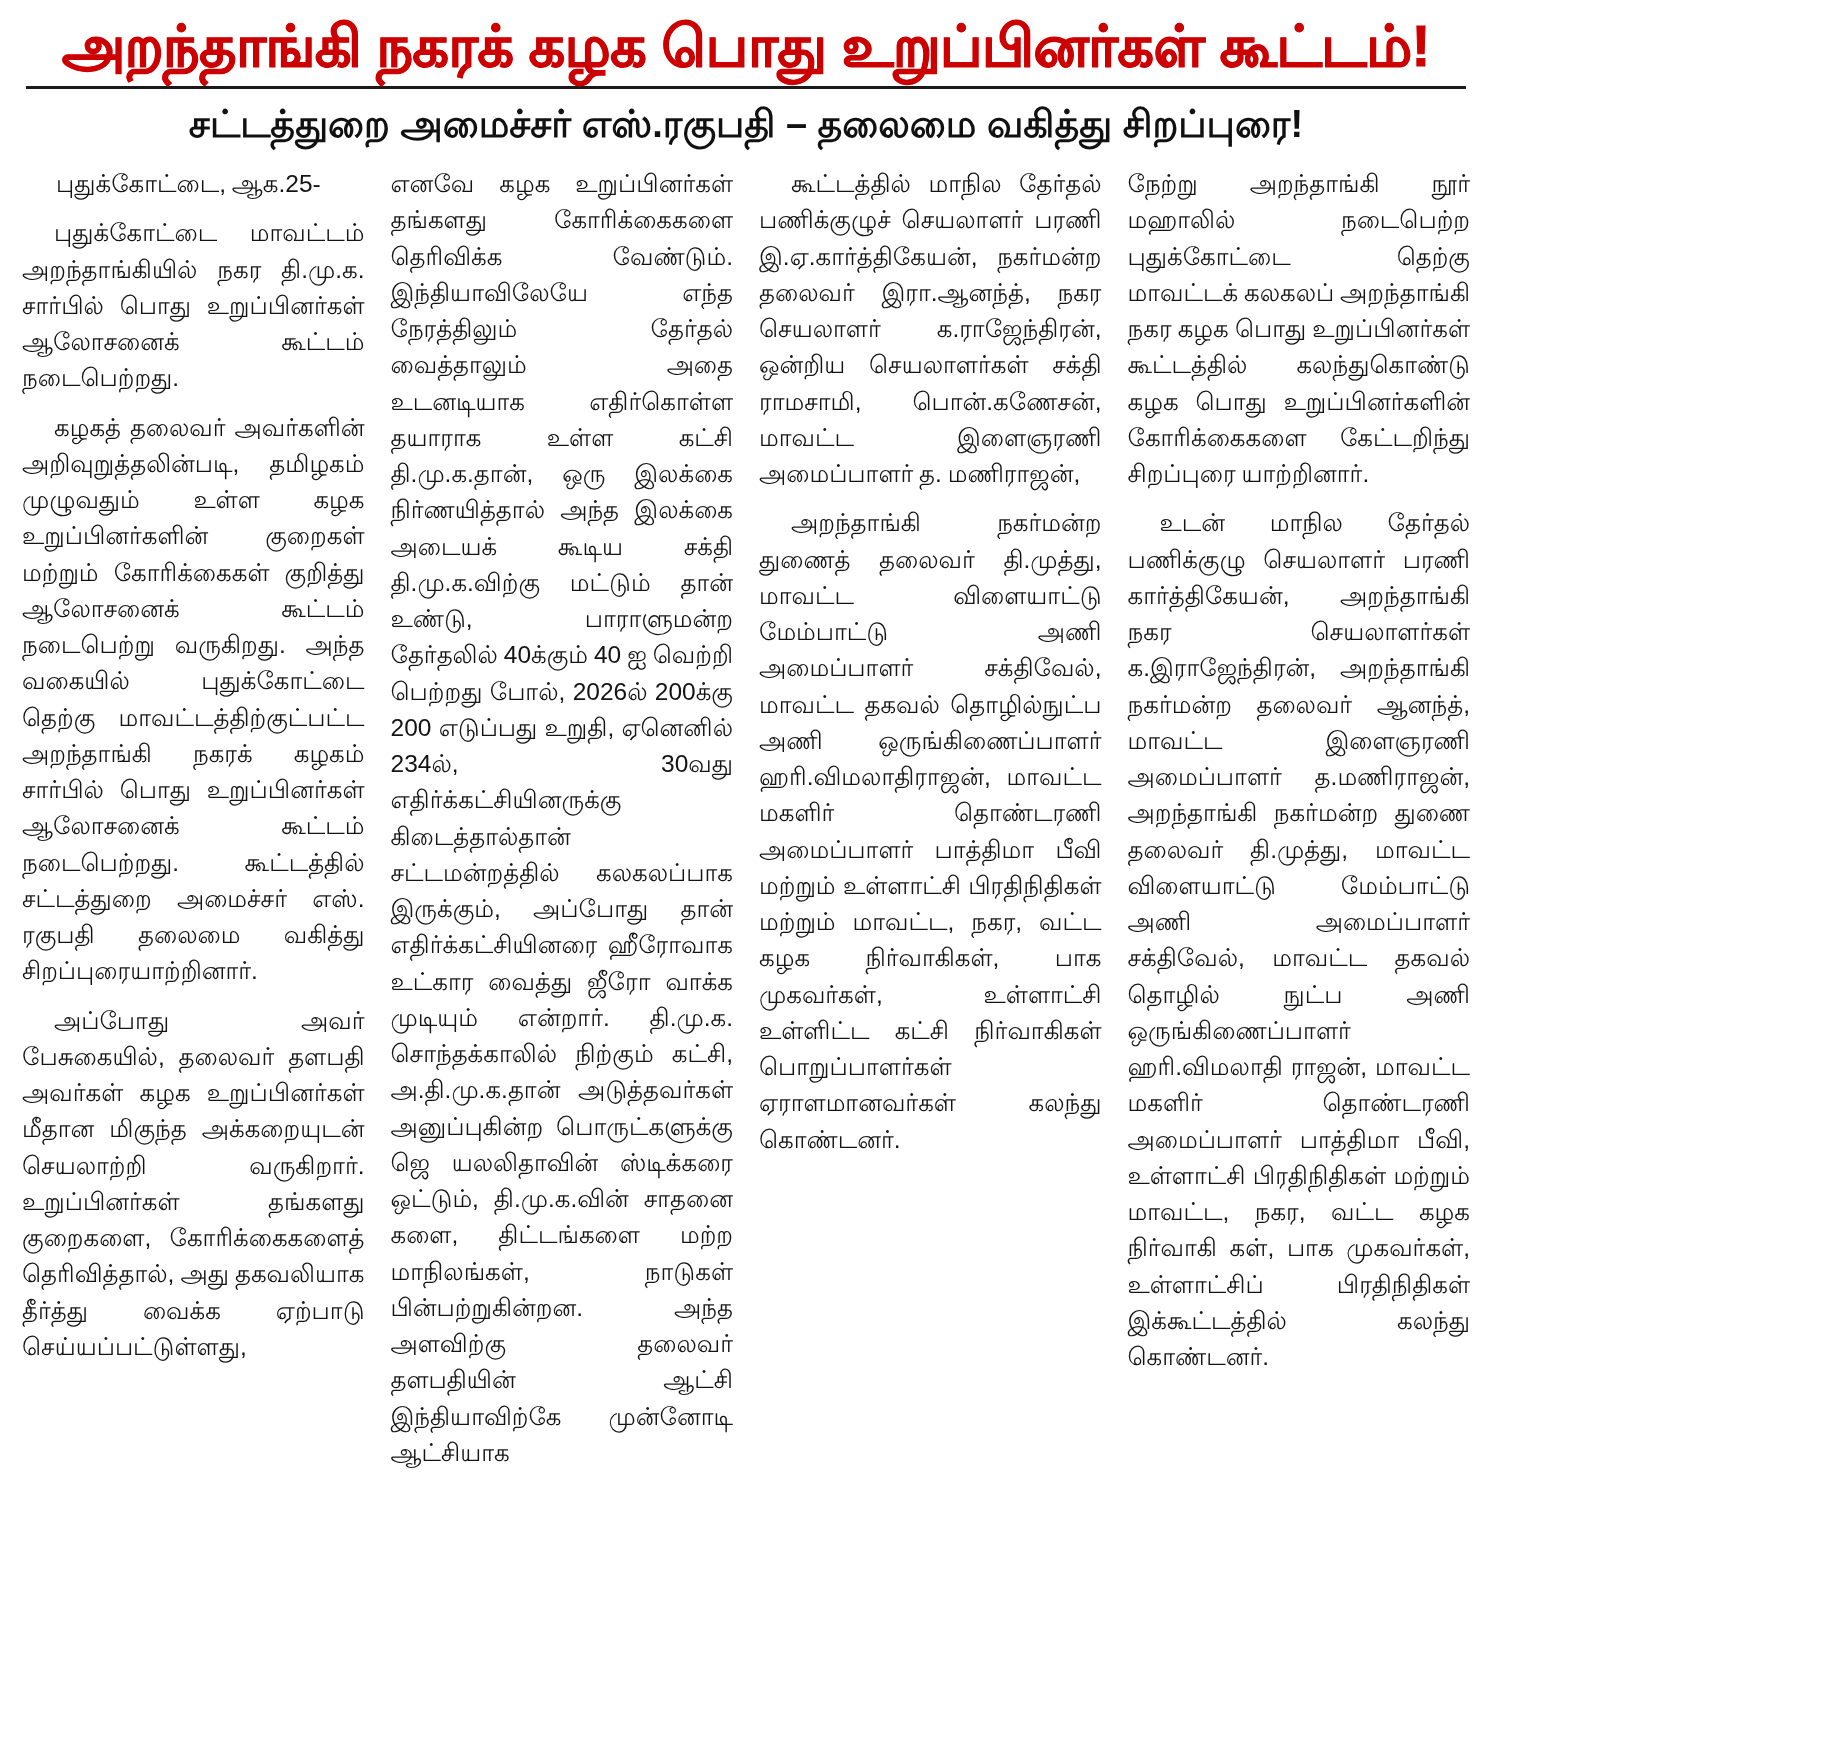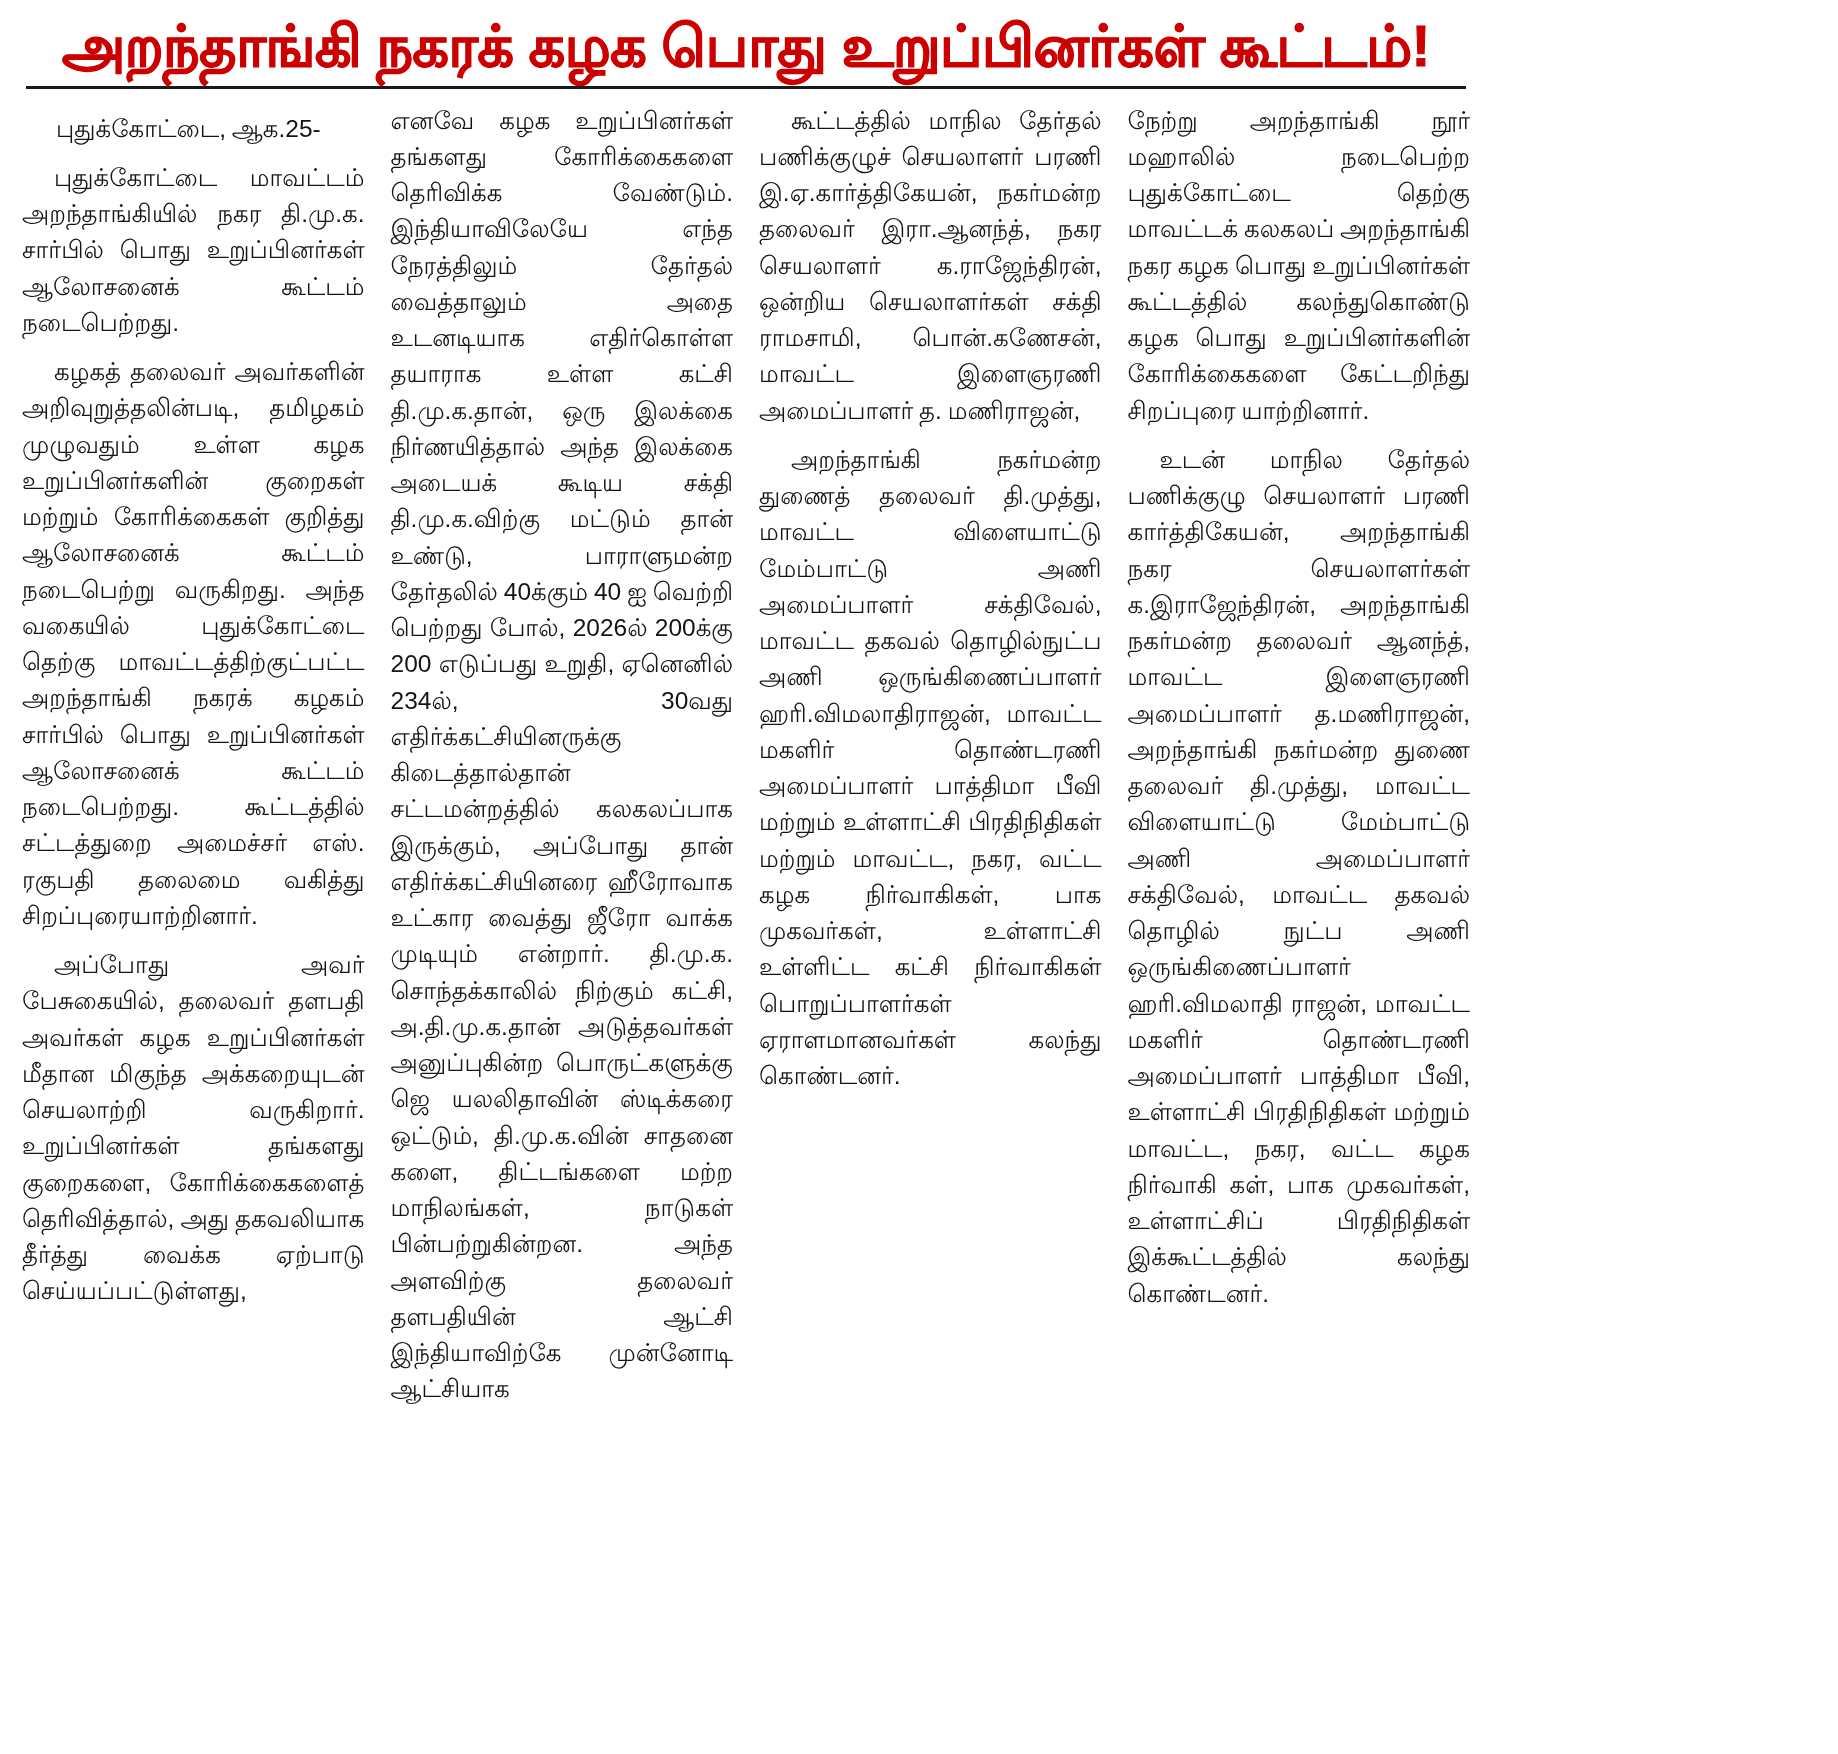--- a/index.html
+++ b/index.html
@@ -64,33 +64,33 @@
     font-size: 24.5px;
     line-height: 1.48;
     text-align: justify;
     text-justify: inter-word;
     text-indent: 32px;
     word-spacing: -1px;
     color: #141414;
   }
   p.body.first {
     text-indent: 34px;
-    margin-top: 8px;
   }
   p.body.no-indent {
     text-indent: 0;
   }
 </style>
 </head>
 <body>
 
 <div class="page">
 
   <h1 class="headline">அறந்தாங்கி நகரக் கழக பொது உறுப்பினர்கள் கூட்டம்!</h1>
   <hr class="headline-rule">
+  <h2 class="subhead">சட்டத்துறை அமைச்சர் எஸ்.ரகுபதி – தலைமை வகித்து சிறப்புரை!</h2>
 
   <div class="columns">
 
     <div class="col">
       <p class="body first">புதுக்கோட்டை, ஆக.25-</p>
       <p class="body">புதுக்கோட்டை மாவட்டம் அறந்தாங்கியில் நகர தி.மு.க. சார்பில் பொது உறுப்பினர்கள் ஆலோசனைக் கூட்டம் நடைபெற்றது.</p>
       <p class="body">கழகத் தலைவர் அவர்களின் அறிவுறுத்தலின்படி, தமிழகம் முழுவதும் உள்ள கழக உறுப்பினர்களின் குறைகள் மற்றும் கோரிக்கைகள் குறித்து ஆலோசனைக் கூட்டம் நடைபெற்று வருகிறது. அந்த வகையில் புதுக்கோட்டை தெற்கு மாவட்டத்திற்குட்பட்ட அறந்தாங்கி நகரக் கழகம் சார்பில் பொது உறுப்பினர்கள் ஆலோசனைக் கூட்டம் நடைபெற்றது. கூட்டத்தில் சட்டத்துறை அமைச்சர் எஸ். ரகுபதி தலைமை வகித்து சிறப்புரையாற்றினார்.</p>
       <p class="body">அப்போது அவர் பேசுகையில், தலைவர் தளபதி அவர்கள் கழக உறுப்பினர்கள் மீதான மிகுந்த அக்கறையுடன் செயலாற்றி வருகிறார். உறுப்பினர்கள் தங்களது குறைகளை, கோரிக்கைகளைத் தெரிவித்தால், அது தகவலியாக தீர்த்து வைக்க ஏற்பாடு செய்யப்பட்டுள்ளது,</p>
     </div>
 

